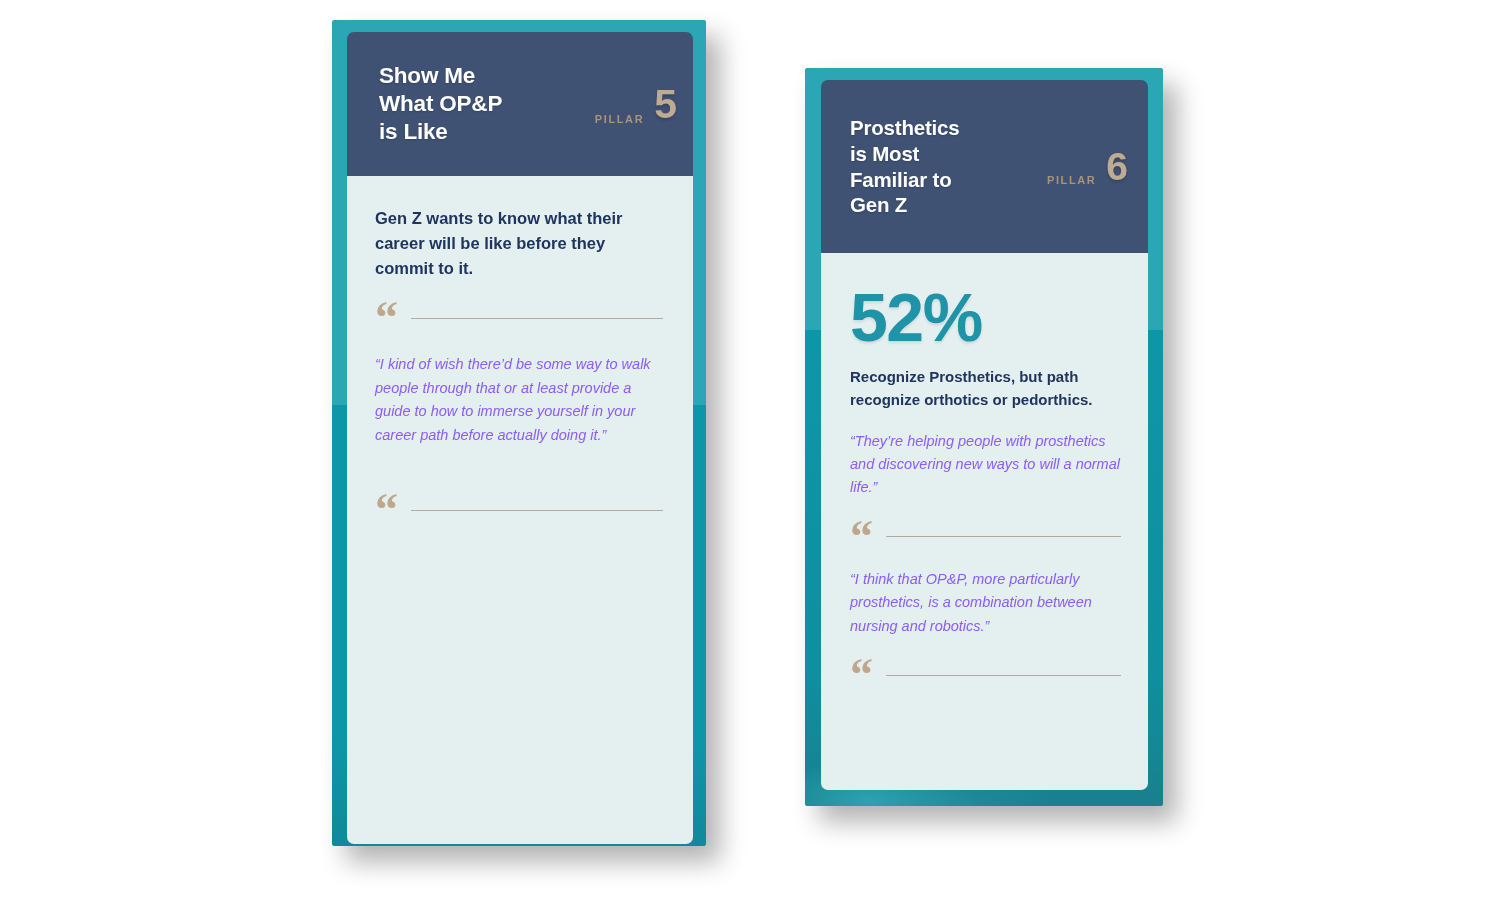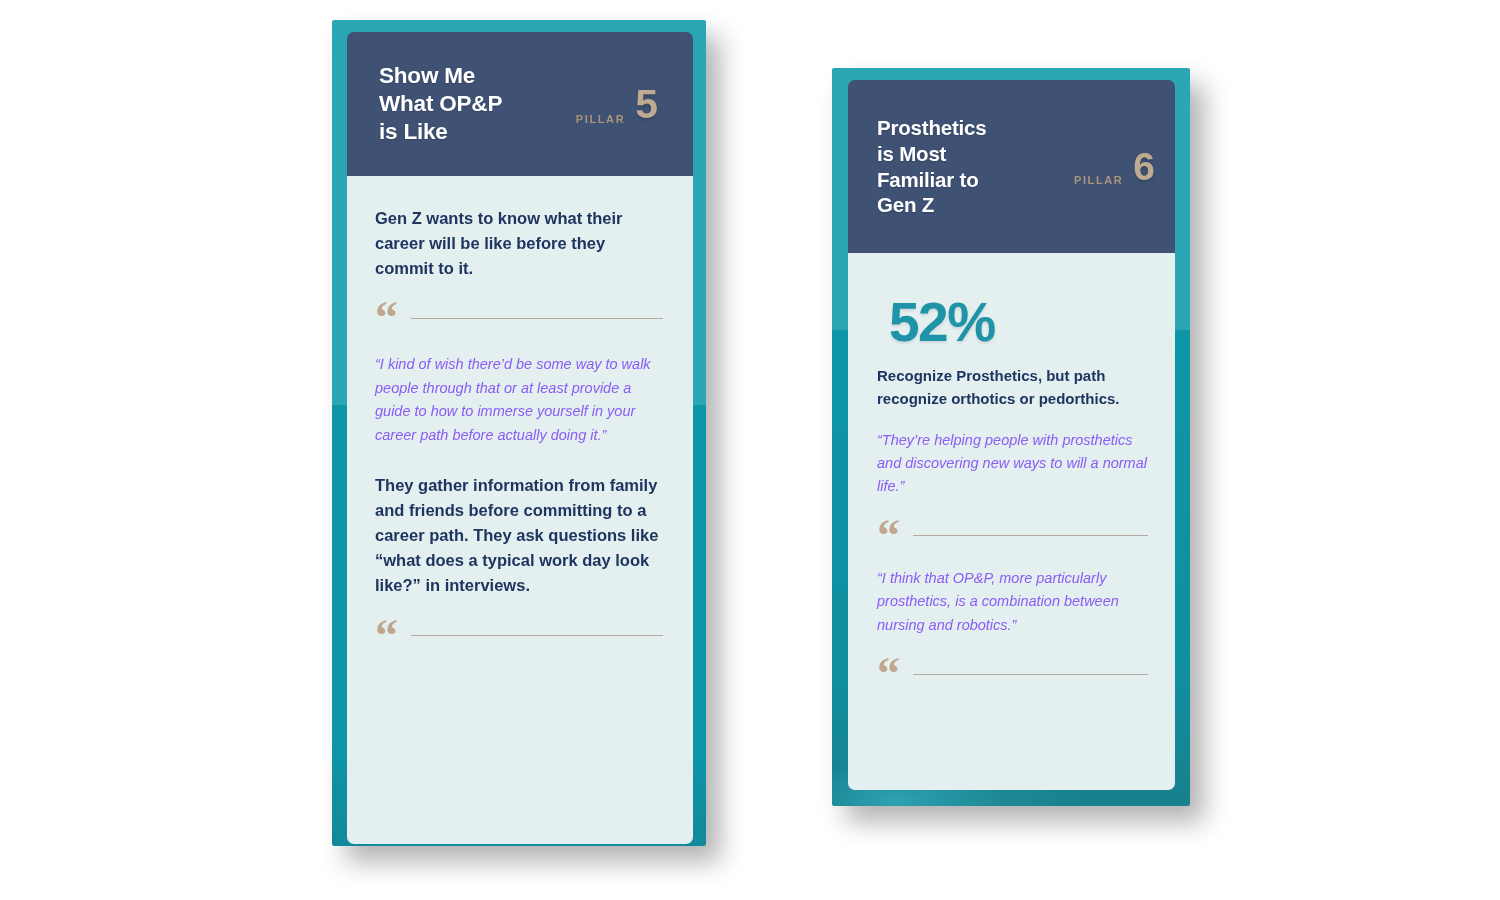--- a/index.html
+++ b/index.html
@@ -88,24 +88,24 @@
     color: #1f3560;
     font-weight: bold;
     font-size: 16.5px;
     line-height: 1.52;
     margin: 0;
   }
 
   .stat-number {
     color: #1f94a8;
     font-weight: bold;
-    font-size: 55px;
+    font-size: 68px;
     line-height: 1;
     letter-spacing: -1.5px;
-    margin: 12px;
+    margin: 0;
     text-shadow: 0 2px 3px rgba(0,0,0,0.10);
   }
 
   .stat-caption {
     color: #1f3560;
     font-weight: bold;
     font-size: 15px;
     line-height: 1.55;
     margin: 14px 0 0 0;
   }
@@ -153,29 +153,29 @@
   }
   #card-5 .card-frame-bottom {
     height: 441px;
     background: linear-gradient(180deg, #0d96a8 0%, #0d96a8 76%, #11899a 100%);
   }
   #card-5 .card-inner {
     left: 15px; top: 12px; width: 346px; height: 812px;
   }
   #card-5 .card-header {
     height: 144px;
-    padding: 0 35px 0 32px;
+    padding: 0 16px 0 32px;
   }
   #card-5 .header-title { font-size: 22.5px; line-height: 1.24; }
   #card-5 .badge-num { font-size: 41px; }
   #card-5 .card-body { padding: 30px 30px 0 28px; }
 
   
   #card-6 {
-    left: 832px;
+    left: 805px;
     top: 68px;
     width: 358px;
     height: 738px;
     background: #0d96a8;
   }
   #card-6 .card-frame-top {
     top: 0; height: 262px; background: #2aa6b4;
   }
   #card-6 .card-frame-bottom {
     height: 476px;
@@ -229,21 +229,20 @@
         <div class="quote-rule">
           <span class="quote-glyph">“</span>
           <span class="quote-line"></span>
         </div>
         <div class="sp-22"></div>
 
         <p class="quote-text">“I kind of wish there’d be some way to walk people through that or at least provide a guide to how to immerse yourself in your career path before actually doing it.”</p>
 
         <div class="sp-26"></div>
 
-        <p class="lede">They gather information from family and friends before committing to a career path. They ask questions like “what does a typical work day look like?” in interviews.</p>
 
         <div class="sp-24"></div>
         <div class="quote-rule">
           <span class="quote-glyph">“</span>
           <span class="quote-line"></span>
         </div>
         <div class="sp-22"></div>
 
 
       </div>

